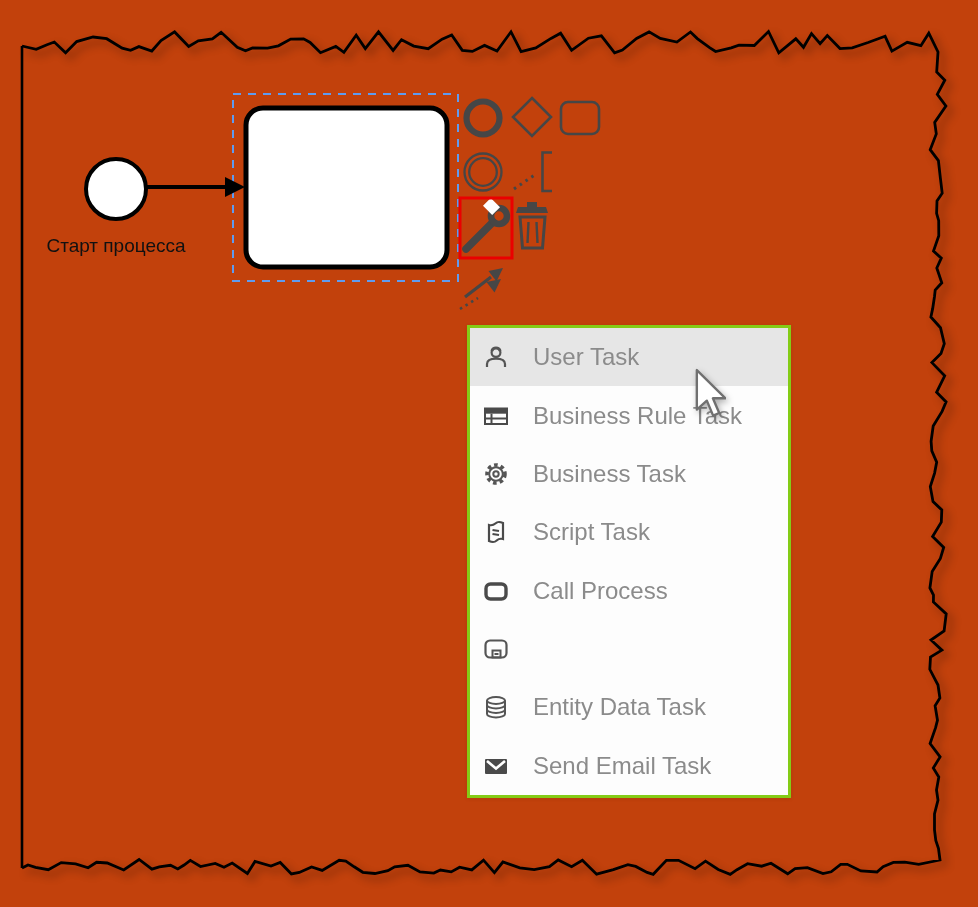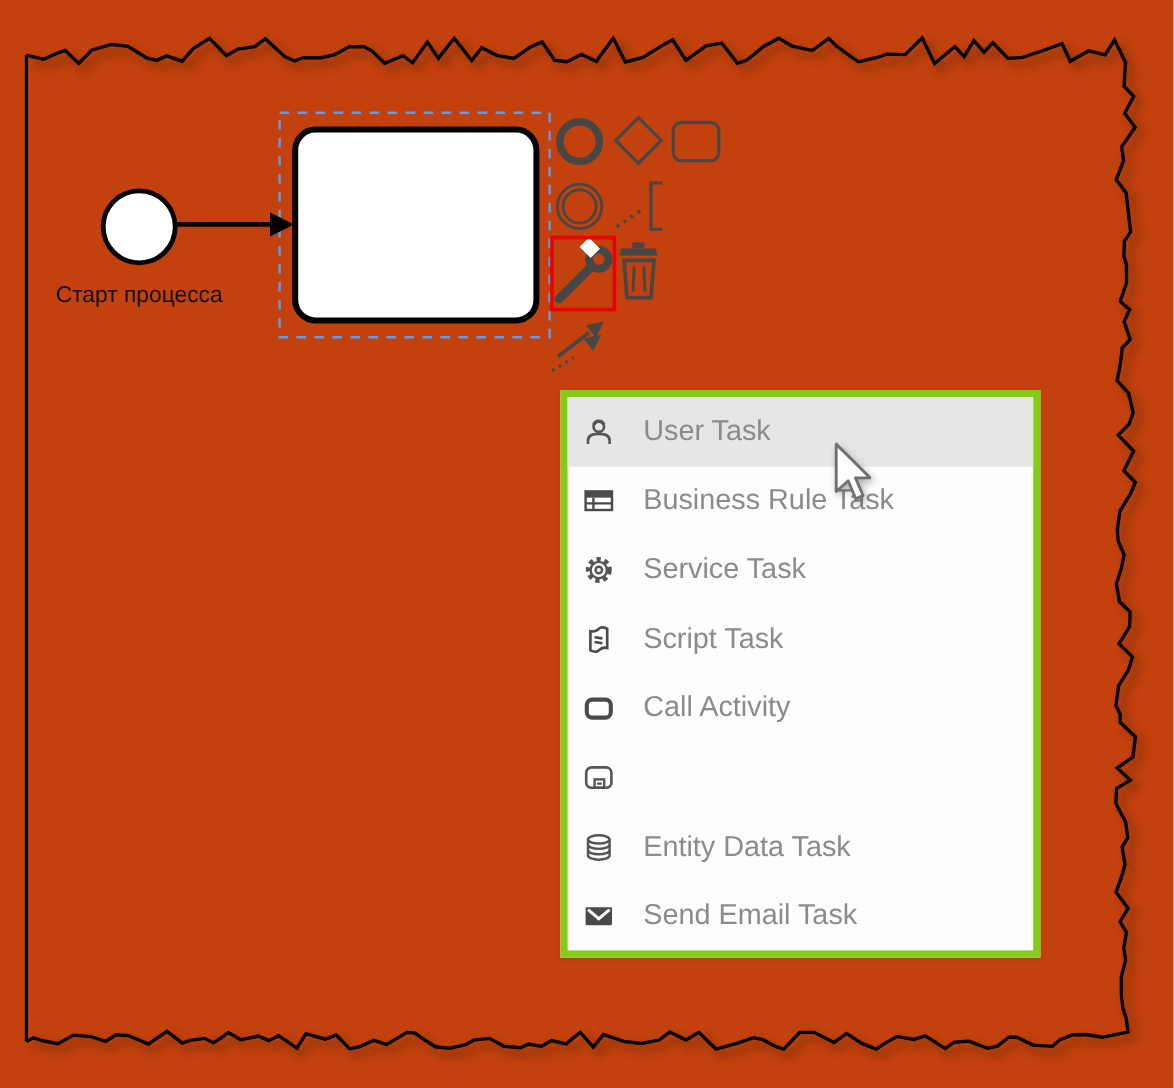--- a/index.html
+++ b/index.html
@@ -6,22 +6,22 @@
   .page{position:relative;width:978px;height:907px;background:#c2410c;overflow:hidden;
         font-family:"Liberation Sans",sans-serif;}
   
   #border-svg{position:absolute;left:0;top:0;z-index:0;}
   #jag-path{fill:none;stroke:#000;stroke-width:2.8;stroke-linejoin:miter;
             filter:drop-shadow(5px 5px 4px rgba(0,0,0,0.38));}
   #left-line{fill:none;stroke:#000;stroke-width:2.6;}
   
   #diagram-svg{position:absolute;left:0;top:0;z-index:2;}
   
-  .menu{position:absolute;left:467px;top:325px;width:400px;height:473px;z-index:4;
-        background:#fdfdfd;border:6px solid #84cc16;box-sizing:border-box;
+  .menu{position:absolute;left:467px;top:325px;width:324px;height:473px;z-index:4;
+        background:#fdfdfd;border:3px solid #84cc16;box-sizing:border-box;
         display:flex;flex-direction:column;box-shadow:0 1px 4px rgba(0,0,0,0.08);}
   .menu-item{flex:1;display:flex;align-items:center;padding-left:12px;cursor:default;}
   .menu-item.hovered{background:#e6e6e6;}
   .mi-icon{width:28px;height:28px;display:inline-block;margin-right:23px;flex:0 0 28px;}
   .mi-label{font-size:24px;color:#8b8b8b;white-space:nowrap;}
   
   .cursor{position:absolute;left:694px;top:368px;width:32px;height:50px;z-index:6;pointer-events:none;
           filter:drop-shadow(2px 3px 3px rgba(0,0,0,0.30));}
 </style>
 </head>
@@ -119,41 +119,41 @@
     </div>
 
     <div class="menu-item">
       <span class="mi-icon">
         <svg width="28" height="28" viewBox="0 0 28 28" fill="none" stroke="#555">
           <circle cx="14" cy="14" r="9" stroke-width="3.6" stroke-dasharray="3.6 3.1"></circle>
           <circle cx="14" cy="14" r="6.8" stroke-width="2"></circle>
           <circle cx="14" cy="14" r="2.7" stroke-width="2"></circle>
         </svg>
       </span>
-      <span class="mi-label">Service Task</span>
+      <span class="mi-label">Business Task</span>
     </div>
 
     <div class="menu-item">
       <span class="mi-icon">
         <svg width="28" height="28" viewBox="0 0 28 28" fill="none" stroke="#4a4a4a" stroke-width="2.2">
           <path d="M21,5 C12,1 15,9 7,7 L7,23 C16,27 13,19 21,21 Z"></path>
           <line x1="10.5" y1="12" x2="17" y2="13"></line>
           <line x1="10.5" y1="16" x2="17" y2="17"></line>
         </svg>
       </span>
       <span class="mi-label">Script Task</span>
     </div>
 
     <div class="menu-item">
       <span class="mi-icon">
         <svg width="28" height="28" viewBox="0 0 28 28" fill="none" stroke="#4a4a4a">
           <rect x="4" y="7" width="20" height="15" rx="4.5" stroke-width="3.4"></rect>
         </svg>
       </span>
-      <span class="mi-label">Call Activity</span>
+      <span class="mi-label">Call Process</span>
     </div>
 
     <div class="menu-item">
       <span class="mi-icon">
         <svg width="28" height="28" viewBox="0 0 28 28" fill="none" stroke="#555" stroke-width="2.2">
           <rect x="3.5" y="5.5" width="21" height="17" rx="4.5"></rect>
           <rect x="10.5" y="15.5" width="8" height="7" stroke-width="2"></rect>
           <line x1="12.5" y1="19" x2="16.5" y2="19" stroke-width="2"></line>
         </svg>
       </span>

